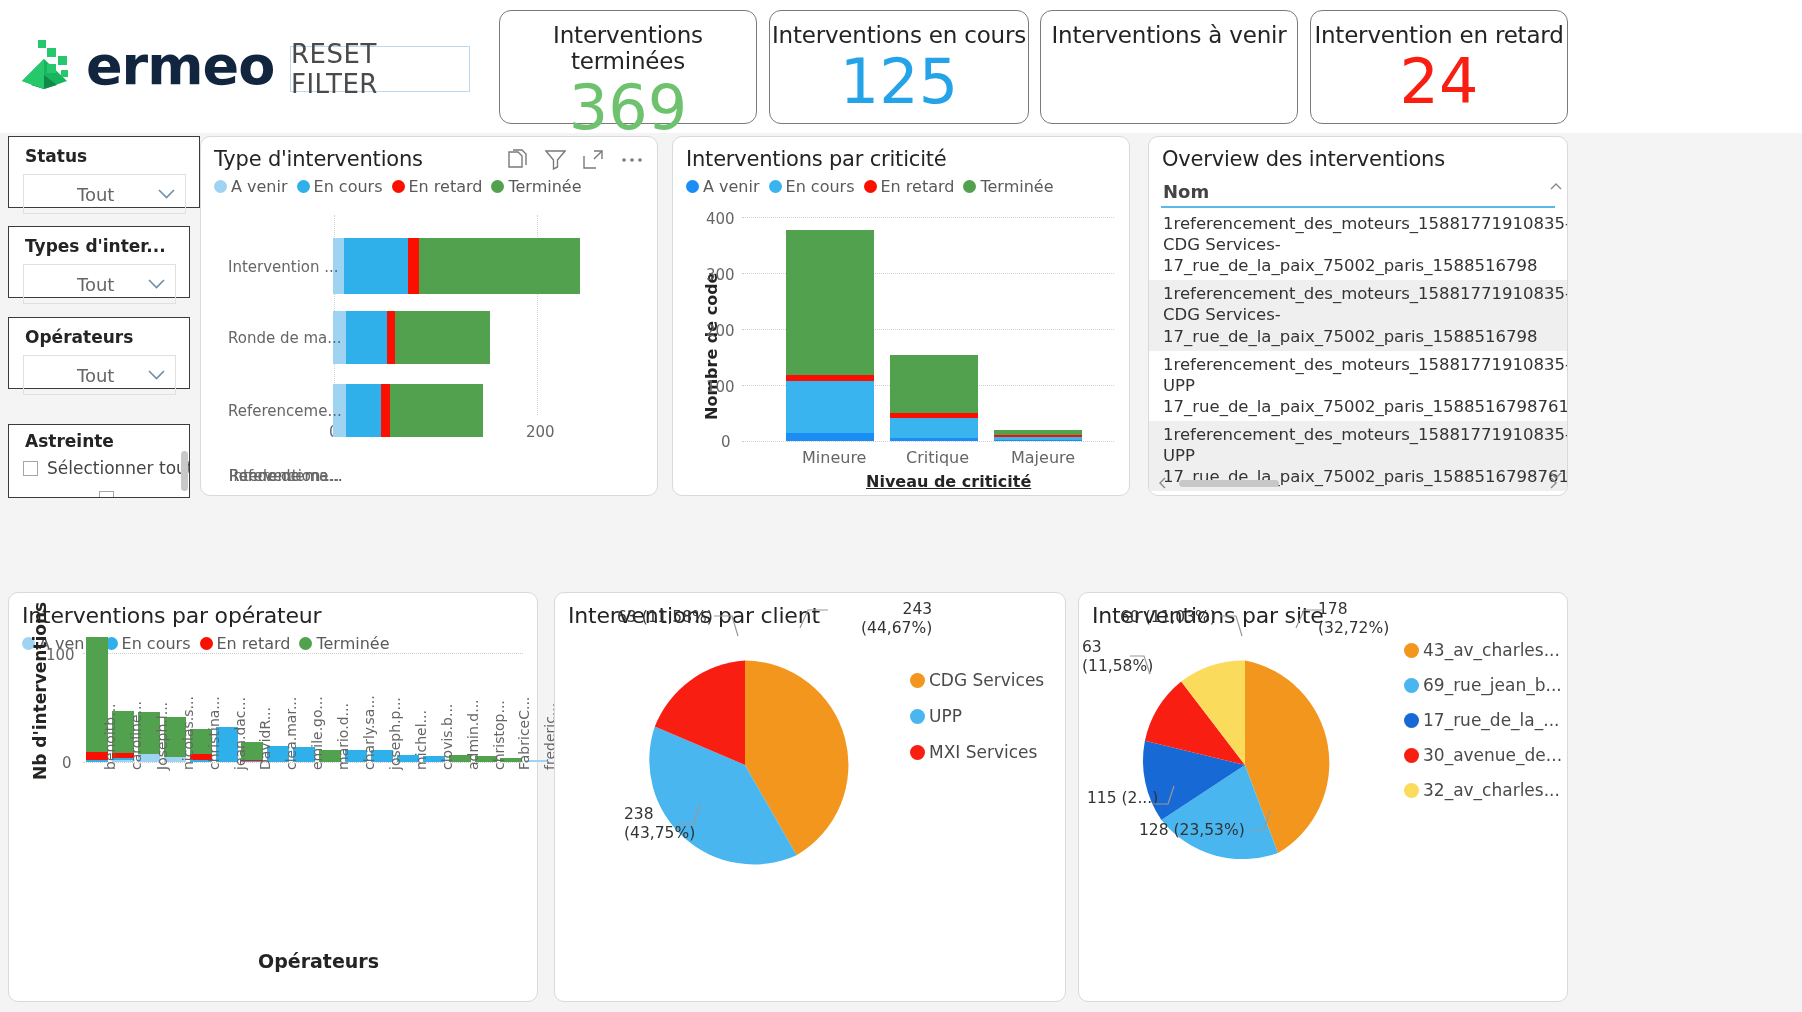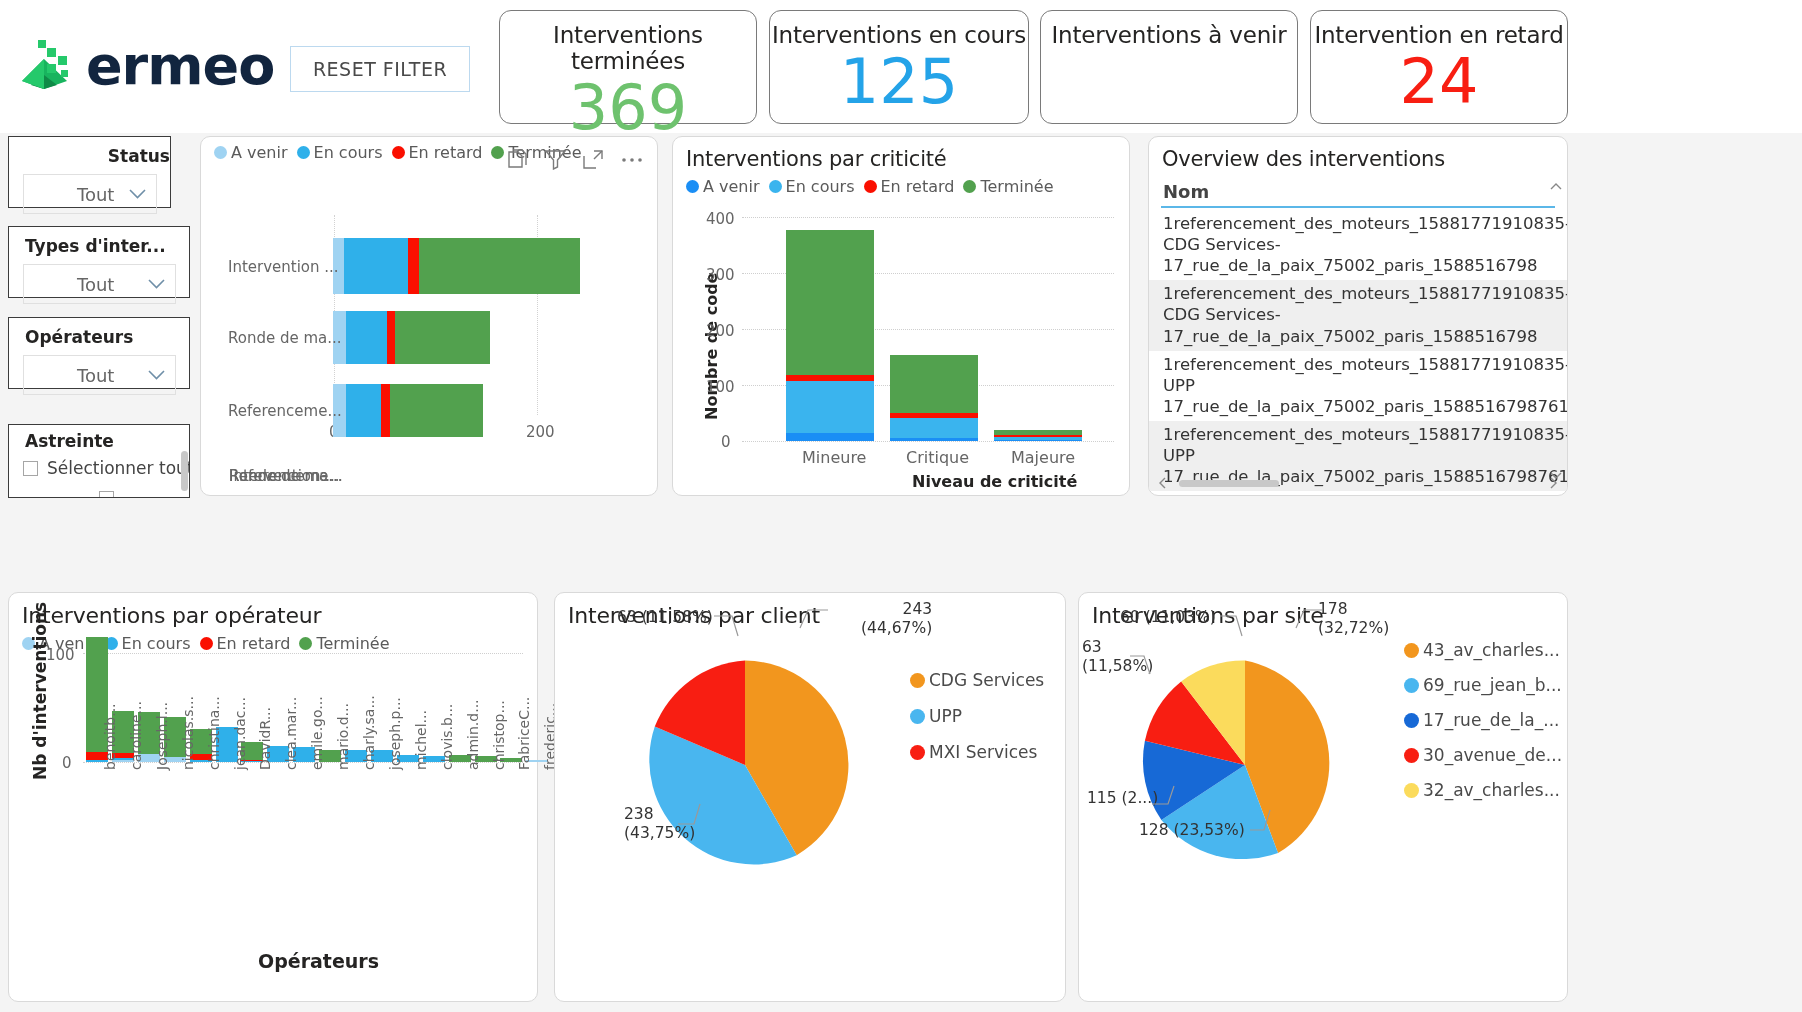--- a/index.html
+++ b/index.html
@@ -62,40 +62,40 @@
     <rect x="29" y="11" width="9" height="9" fill="#25c96b"></rect>
     <rect x="40" y="19" width="9" height="9" fill="#25c96b"></rect>
     <rect x="29" y="27" width="9" height="9" fill="#25c96b"></rect>
     <rect x="20" y="3" width="8" height="8" fill="#25c96b"></rect>
     <rect x="43" y="33" width="7" height="7" fill="#25c96b"></rect>
   </svg>
   <div style="font-size:54px;color:#12253f;font-weight:bold;letter-spacing:-1px;">ermeo</div>
 </div>
 
 <div style="position:absolute;left:290px;top:46px;width:180px;height:46px;border:1px solid #bcd9ef;background:#fff;display:flex;align-items:center;justify-content:center;">
-  <span style="font-size:19px;color:#4a4a4a;letter-spacing:.5px;">RESET FILTER</span>
+  <span style="font-size:26px;color:#4a4a4a;letter-spacing:.5px;">RESET FILTER</span>
 </div>
 
 <div class="kpi" style="left:499px;top:10px;width:258px;height:114px;">
   <div class="kpi-title">Interventions terminées</div>
   <div class="kpi-value" style="color:#6ec26e;">369</div>
 </div>
 <div class="kpi" style="left:769px;top:10px;width:260px;height:114px;">
   <div class="kpi-title">Interventions en cours</div>
   <div class="kpi-value" style="color:#24a3e8;">125</div>
 </div>
 <div class="kpi" style="left:1040px;top:10px;width:258px;height:114px;">
   <div class="kpi-title">Interventions à venir</div>
 </div>
 <div class="kpi" style="left:1310px;top:10px;width:258px;height:114px;">
   <div class="kpi-title">Intervention en retard</div>
   <div class="kpi-value" style="color:#f81e12;">24</div>
 </div>
 
-<div class="filter-card" style="left:8px;top:136px;width:163px;height:72px;text-align:right;">
+<div class="filter-card" style="left:8px;top:136px;width:192px;height:72px;">
   <div class="filter-label">Status</div>
   <div class="filter-select">
     <span>Tout</span>
     <svg class="chev" viewBox="0 0 17 10">
         <polyline points="1,1 8.5,8.5 16,1" fill="none" stroke="#6f8fa8" stroke-width="1.6"></polyline>
       </svg>
   </div>
 </div>
 <div class="filter-card" style="left:8px;top:226px;width:182px;height:72px;">
   <div class="filter-label">Types d'inter...</div>
@@ -123,20 +123,21 @@
     <span class="chk-label">Sélectionner tout</span>
   </div>
   <div class="chk-row" style="margin-top:11px;flex-direction:column;">
     <span class="chk"></span>
     <span class="chk-label">FAUX</span>
   </div>
   <div class="scroll-bar" style="right:1px;top:26px;height:40px;"></div>
 </div>
 
 <div class="panel" style="left:200px;top:136px;width:458px;height:360px;">
+  <div class="p-title">Type d'interventions</div>
   <div class="vis-icons" style="right:14px;top:12px;">
     <svg width="20" height="21" viewBox="0 0 20 21">
         <path d="M1 3h9l4 4v11H1z" fill="none" stroke="#7a7a7a" stroke-width="1.4"></path>
         <path d="M5 1h9l4 4v11" fill="none" stroke="#7a7a7a" stroke-width="1.4"></path>
       </svg>
     <svg width="21" height="21" viewBox="0 0 21 21">
         <path d="M1 2h19l-7.5 9v7l-4 2v-9z" fill="none" stroke="#7a7a7a" stroke-width="1.4"></path>
       </svg>
     <svg width="21" height="21" viewBox="0 0 21 21">
         <path d="M1 7v12h12" fill="none" stroke="#7a7a7a" stroke-width="1.4"></path>
@@ -252,21 +253,21 @@
 </div>
 <div style="position:absolute;left:994px;top:430px;width:88px;height:11px;">
   <div class="seg" style="left:0;top:0;width:88px;height:5px;background:#52a14e"></div>
   <div class="seg" style="left:0;top:5px;width:88px;height:2px;background:#fa0f00"></div>
   <div class="seg" style="left:0;top:7px;width:88px;height:3px;background:#3ab4ee"></div>
   <div class="seg" style="left:0;top:10px;width:88px;height:1px;background:#1a8ef5"></div>
 </div>
 <div class="axis-lbl" style="left:802px;top:448px;font-size:16px;">Mineure</div>
 <div class="axis-lbl" style="left:906px;top:448px;font-size:16px;">Critique</div>
 <div class="axis-lbl" style="left:1011px;top:448px;font-size:16px;">Majeure</div>
-<div class="axis-title" style="left:912px;top:472px;">Niveau de criticité</div>
+<div class="axis-title" style="left:866px;top:472px;text-decoration:underline;">Niveau de criticité</div>
 
 <div class="panel" style="left:1148px;top:136px;width:420px;height:360px;overflow:hidden;">
   <div class="p-title">Overview des interventions</div>
   <div class="tbl-head" style="margin-top:10px;">Nom</div>
   <div class="tbl-rule"></div>
   <div style="margin-top:2px;">
     <div class="row" style="white-space:normal;">1referencement_des_moteurs_15881771910835-CDG Services-17_rue_de_la_paix_75002_paris_1588516798</div>
     <div class="row alt" style="white-space:normal;">1referencement_des_moteurs_15881771910835-CDG Services-17_rue_de_la_paix_75002_paris_1588516798</div>
     <div class="row" style="white-space:normal;">1referencement_des_moteurs_15881771910835-UPP 17_rue_de_la_paix_75002_paris_15885167987619</div>
     <div class="row alt" style="white-space:normal;">1referencement_des_moteurs_15881771910835-UPP 17_rue_de_la_paix_75002_paris_15885167987619</div>

